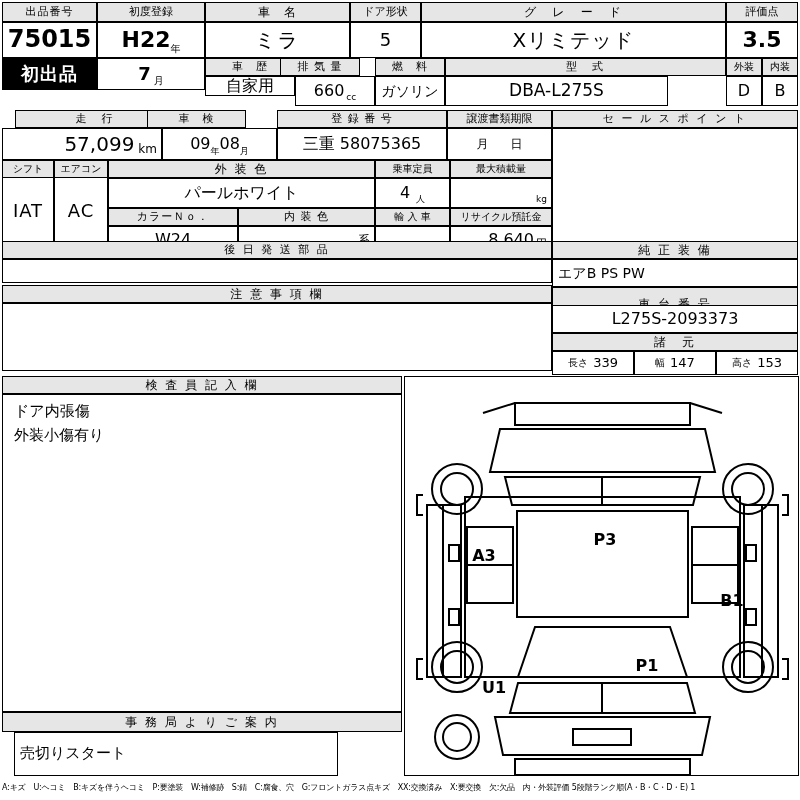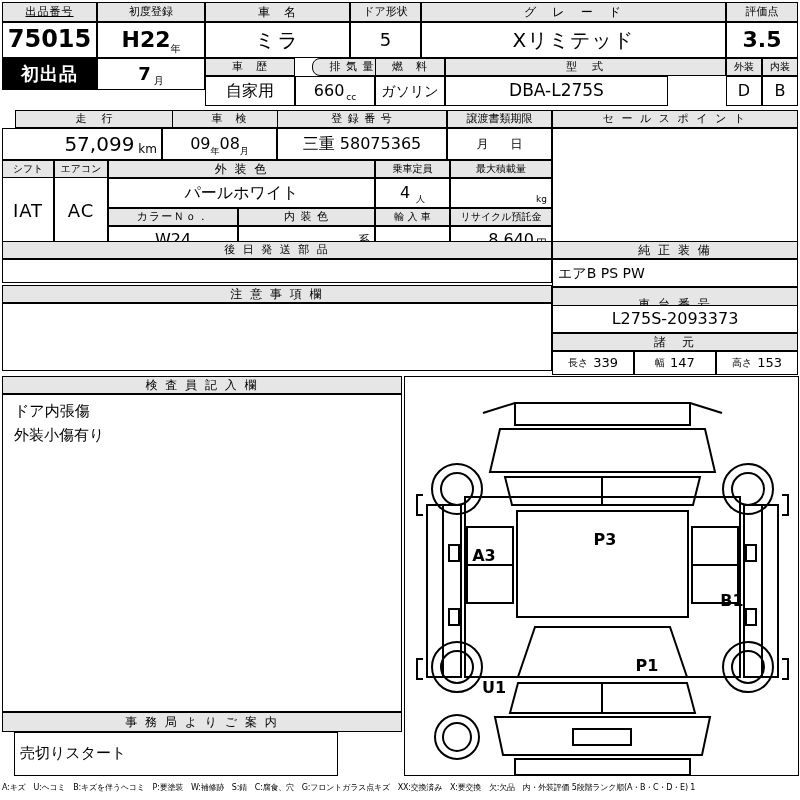--- a/index.html
+++ b/index.html
@@ -89,21 +89,21 @@
     padding: 4px 6px;
     line-height: 1.35;
   }
   .blk { background: #000; color: #fff; }
 </style>
 </head>
 <body>
 
 <div id="sheet">
 
-  <div class="cell hdr f11 sp1" style="left:2px; top:2px; width:95px; height:20px;text-decoration:underline;">出品番号</div>
+  <div class="cell hdr f11 sp1" style="left:2px; top:2px; width:95px; height:20px;">出品番号</div>
   <div class="cell f24 b" style="left:2px; top:22px; width:95px; height:36px;">75015</div>
   <div class="cell blk f18 b sp1" style="left:2px; top:58px; width:95px; height:32px;">初出品</div>
 
   <div class="cell hdr f11" style="left:97px; top:2px; width:108px; height:20px;">初度登録</div>
   <div class="cell" style="left:97px; top:22px; width:108px; height:36px;">
     <span class="f22 b">H22</span>
     <span class="unit" style="align-self:flex-end; padding-bottom:3px;">年</span>
   </div>
   <div class="cell" style="left:97px; top:58px; width:108px; height:32px;">
     <span class="f18 b">7</span>
@@ -116,23 +116,23 @@
   <div class="cell hdr f11" style="left:350px; top:2px; width:71px; height:20px;">ドア形状</div>
   <div class="cell f18" style="left:350px; top:22px; width:71px; height:36px;">5</div>
 
   <div class="cell hdr f12 sp2" style="left:421px; top:2px; width:305px; height:20px;">グ　レ　ー　ド</div>
   <div class="cell f20 sp1" style="left:421px; top:22px; width:305px; height:36px;">Xリミテッド</div>
 
   <div class="cell hdr f11" style="left:726px; top:2px; width:72px; height:20px;">評価点</div>
   <div class="cell f22 b" style="left:726px; top:22px; width:72px; height:36px;">3.5</div>
 
   <div class="cell hdr f11 sp1" style="left:205px; top:58px; width:90px; height:18px;">車　歴</div>
-  <div class="cell f16" style="left:205px; top:76px; width:90px; height:30px;">自家用</div>
-
-  <div class="cell hdr f11 sp1" style="left:312px; top:58px; width:80px; height:18px;border-radius:8px;">排 気 量</div>
+  <div class="cell f16" style="left:205px; top:76px; width:90px; height:20px;">自家用</div>
+
+  <div class="cell hdr f11 sp1" style="left:280px; top:58px; width:80px; height:18px;">排 気 量</div>
   <div class="cell" style="left:295px; top:76px; width:80px; height:30px;">
     <span class="f16">660</span>
     <span class="unit-s" style="align-self:flex-end; padding-bottom:3px; padding-left:2px;">cc</span>
   </div>
 
   <div class="cell hdr f11 sp1" style="left:375px; top:58px; width:70px; height:18px;">燃　料</div>
   <div class="cell f14" style="left:375px; top:76px; width:70px; height:30px;">ガソリン</div>
 
   <div class="cell hdr f11 sp2" style="left:445px; top:58px; width:281px; height:18px;">型　式</div>
   <div class="cell f17" style="left:445px; top:76px; width:223px; height:30px;">DBA-L275S</div>
@@ -141,21 +141,21 @@
   <div class="cell hdr f10" style="left:762px; top:58px; width:36px; height:18px;">内装</div>
   <div class="cell f16" style="left:726px; top:76px; width:36px; height:30px;">D</div>
   <div class="cell f16" style="left:762px; top:76px; width:36px; height:30px;">B</div>
 
   <div class="cell hdr f11 sp2" style="left:2px; top:110px; width:160px; height:18px;margin-left:13px;">走　行</div>
   <div class="cell right" style="left:2px; top:128px; width:160px; height:32px;">
     <span class="f20">57,099</span>
     <span class="f12" style="align-self:flex-end; padding-bottom:3px; padding-left:4px;">km</span>
   </div>
 
-  <div class="cell hdr f11 sp1" style="left:172px; top:110px; width:115px; height:18px;">車　検</div>
+  <div class="cell hdr f11 sp1" style="left:147px; top:110px; width:99px; height:18px;">車　検</div>
   <div class="cell" style="left:162px; top:128px; width:115px; height:32px;">
     <span class="f16">09</span>
     <span class="unit-s" style="align-self:flex-end; padding-bottom:3px;">年</span>
     <span class="f16">08</span>
     <span class="unit-s" style="align-self:flex-end; padding-bottom:3px;">月</span>
   </div>
 
   <div class="cell hdr f11 sp1" style="left:277px; top:110px; width:170px; height:18px;">登 録 番 号</div>
   <div class="cell f16" style="left:277px; top:128px; width:170px; height:32px;">三重 58075365</div>
 

